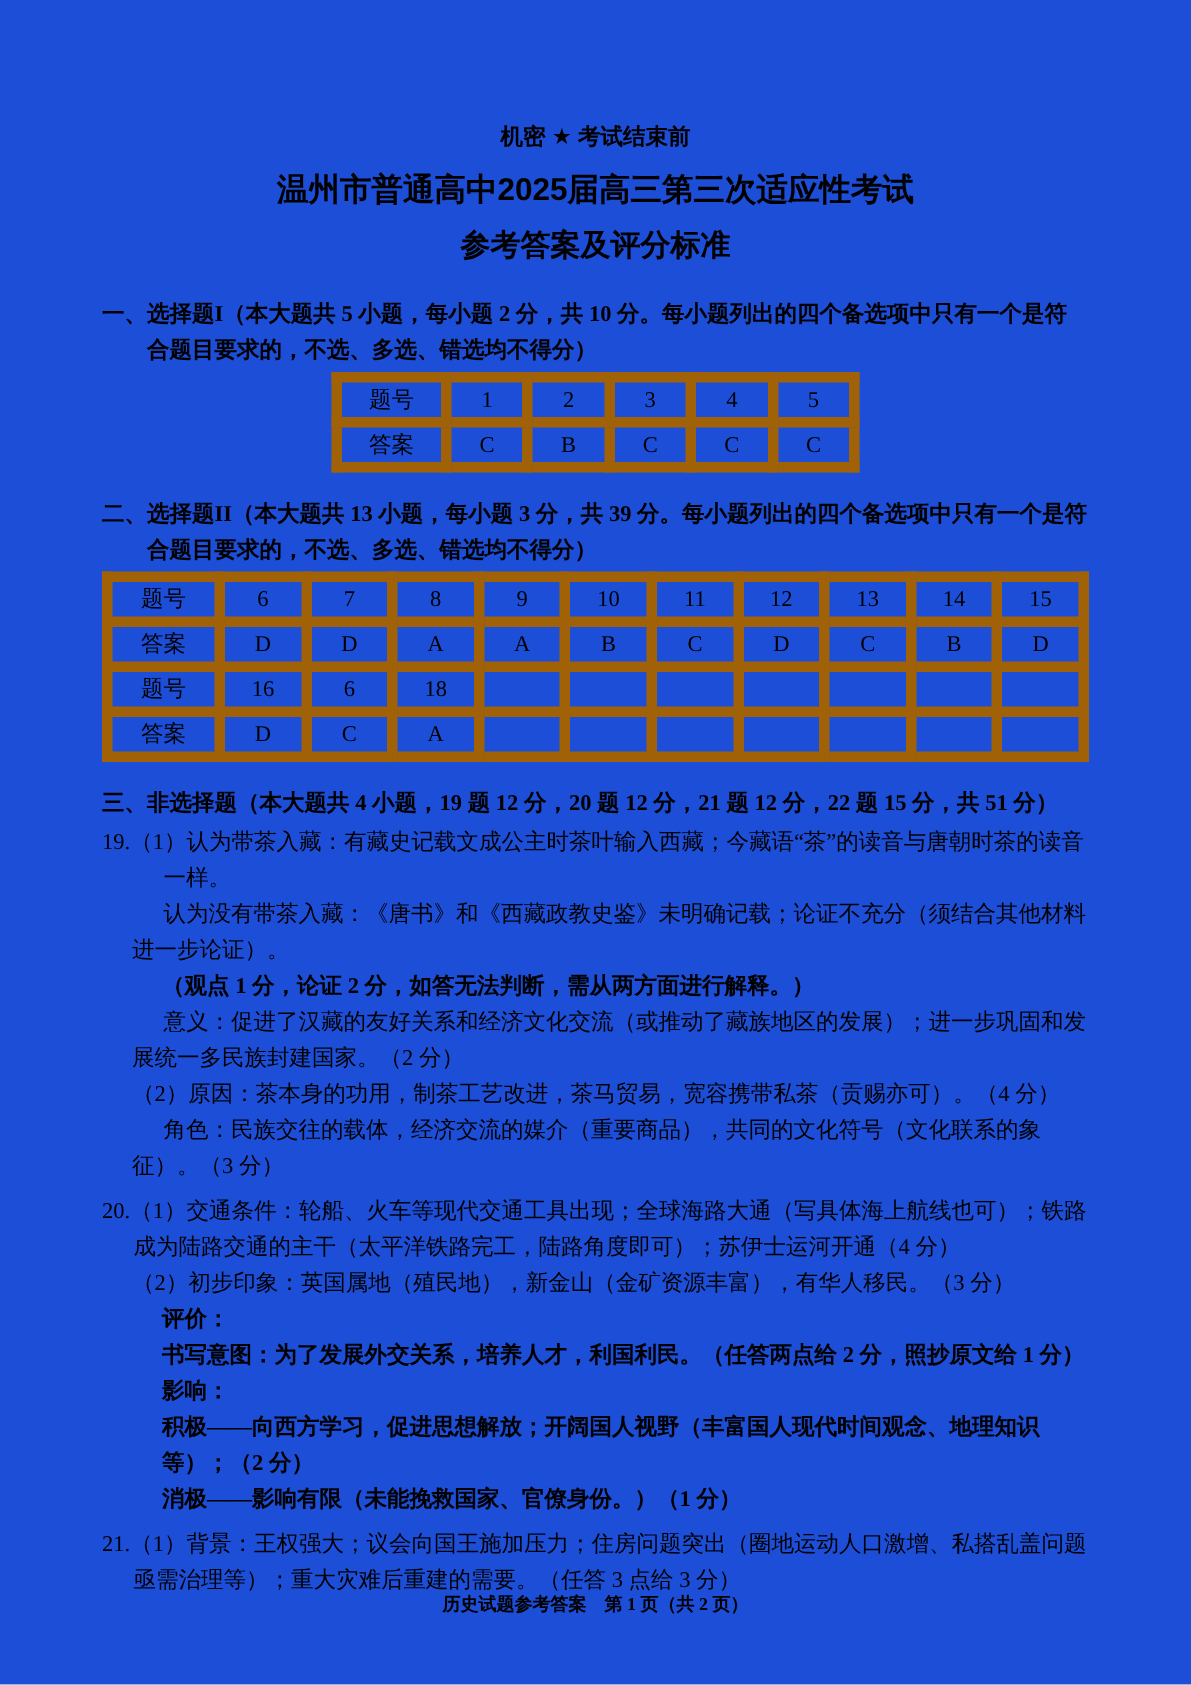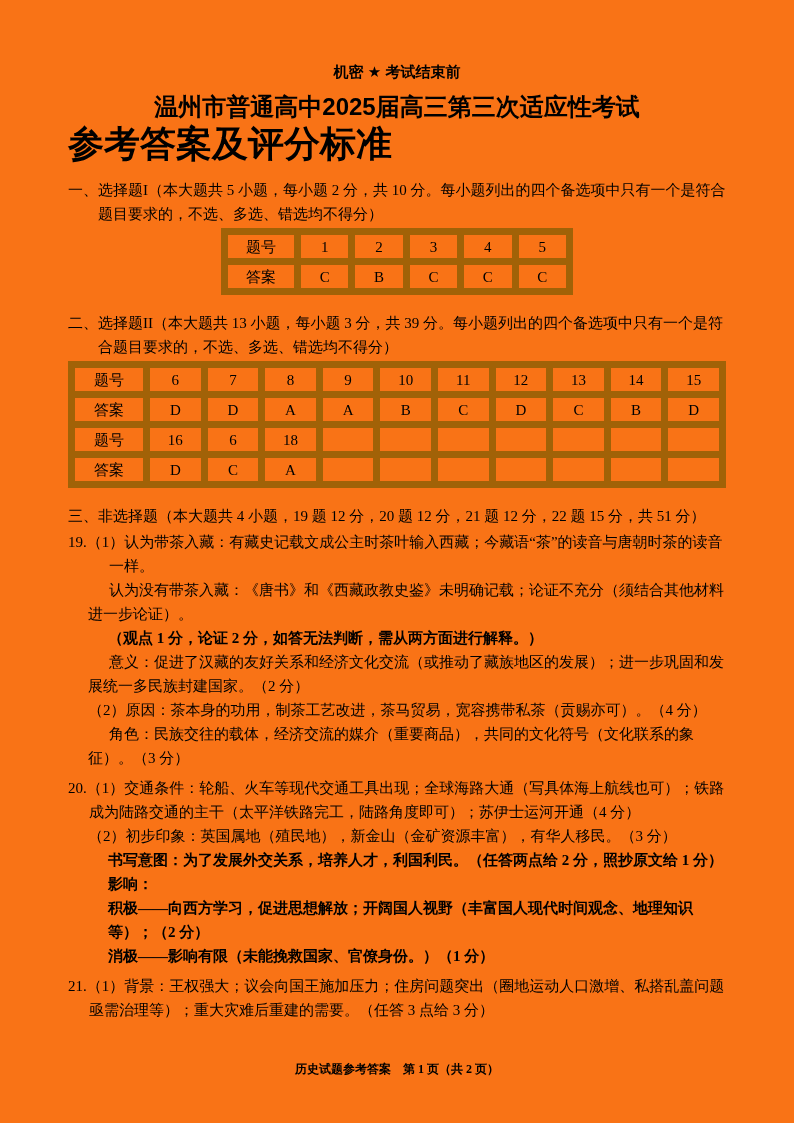--- a/index.html
+++ b/index.html
@@ -5,53 +5,53 @@
   html, body {
     margin: 0;
     padding: 0;
     background: #ffffff;
   }
   .page {
     position: relative;
     width: 794px;
     height: 1123px;
     box-sizing: border-box;
-    background: #f97316;
+    background: #1d4ed8;
     color: #000000;
-    padding: 60px 68px 0 68px;
+    padding: 80px 68px 0 68px;
     font-family: "Liberation Serif", "DejaVu Serif", serif;
     font-size: 15px;
     line-height: 24px;
     overflow: hidden;
   }
   .security {
     text-align: center;
     font-family: "Liberation Sans", "DejaVu Sans", sans-serif;
     font-weight: 700;
     font-size: 15px;
     margin: 0 0 8px 0;
   }
   .title {
     text-align: center;
     font-family: "Liberation Sans", "DejaVu Sans", sans-serif;
     font-weight: 700;
-    font-size: 24px;
+    font-size: 21px;
     line-height: 30px;
     margin: 0 0 4px 0;
   }
   .subtitle {
-    text-align: left;
+    text-align: center;
     font-family: "Liberation Sans", "DejaVu Sans", sans-serif;
     font-weight: 700;
-    font-size: 36px;
+    font-size: 20px;
     line-height: 36px;
     margin: 0 0 16px 0;
   }
   .sec-head {
-    font-weight: 400;
+    font-weight: 700;
     margin: 16px 0 2px 0;
     padding-left: 30px;
     text-indent: -30px;
   }
   .ans-table {
     border-collapse: collapse;
     table-layout: fixed;
     text-align: center;
     font-size: 15px;
     line-height: 22px;
@@ -182,20 +182,21 @@
     <p class="in20h">认为没有带茶入藏：《唐书》和《西藏政教史鉴》未明确记载；论证不充分（须结合其他材料进一步论证）。</p>
     <p class="in40">（观点 1 分，论证 2 分，如答无法判断，需从两方面进行解释。）</p>
     <p class="in20h">意义：促进了汉藏的友好关系和经济文化交流（或推动了藏族地区的发展）；进一步巩固和发展统一多民族封建国家。（2 分）</p>
     <p class="in20">（2）原因：茶本身的功用，制茶工艺改进，茶马贸易，宽容携带私茶（贡赐亦可）。（4 分）</p>
     <p class="in20h">角色：民族交往的载体，经济交流的媒介（重要商品），共同的文化符号（文化联系的象征）。（3 分）</p>
   </div>
 
   <div class="ans-item">
     <p class="hang21">20.（1）交通条件：轮船、火车等现代交通工具出现；全球海路大通（写具体海上航线也可）；铁路成为陆路交通的主干（太平洋铁路完工，陆路角度即可）；苏伊士运河开通（4 分）</p>
     <p class="in20">（2）初步印象：英国属地（殖民地），新金山（金矿资源丰富），有华人移民。（3 分）</p>
+    <p class="in40">评价：</p>
     <p class="in40">书写意图：为了发展外交关系，培养人才，利国利民。（任答两点给 2 分，照抄原文给 1 分）</p>
     <p class="in40">影响：</p>
     <p class="in40">积极——向西方学习，促进思想解放；开阔国人视野（丰富国人现代时间观念、地理知识等）；（2 分）</p>
     <p class="in40">消极——影响有限（未能挽救国家、官僚身份。）（1 分）</p>
   </div>
 
   <div class="ans-item">
     <p class="hang21">21.（1）背景：王权强大；议会向国王施加压力；住房问题突出（圈地运动人口激增、私搭乱盖问题亟需治理等）；重大灾难后重建的需要。（任答 3 点给 3 分）</p>
   </div>
 

